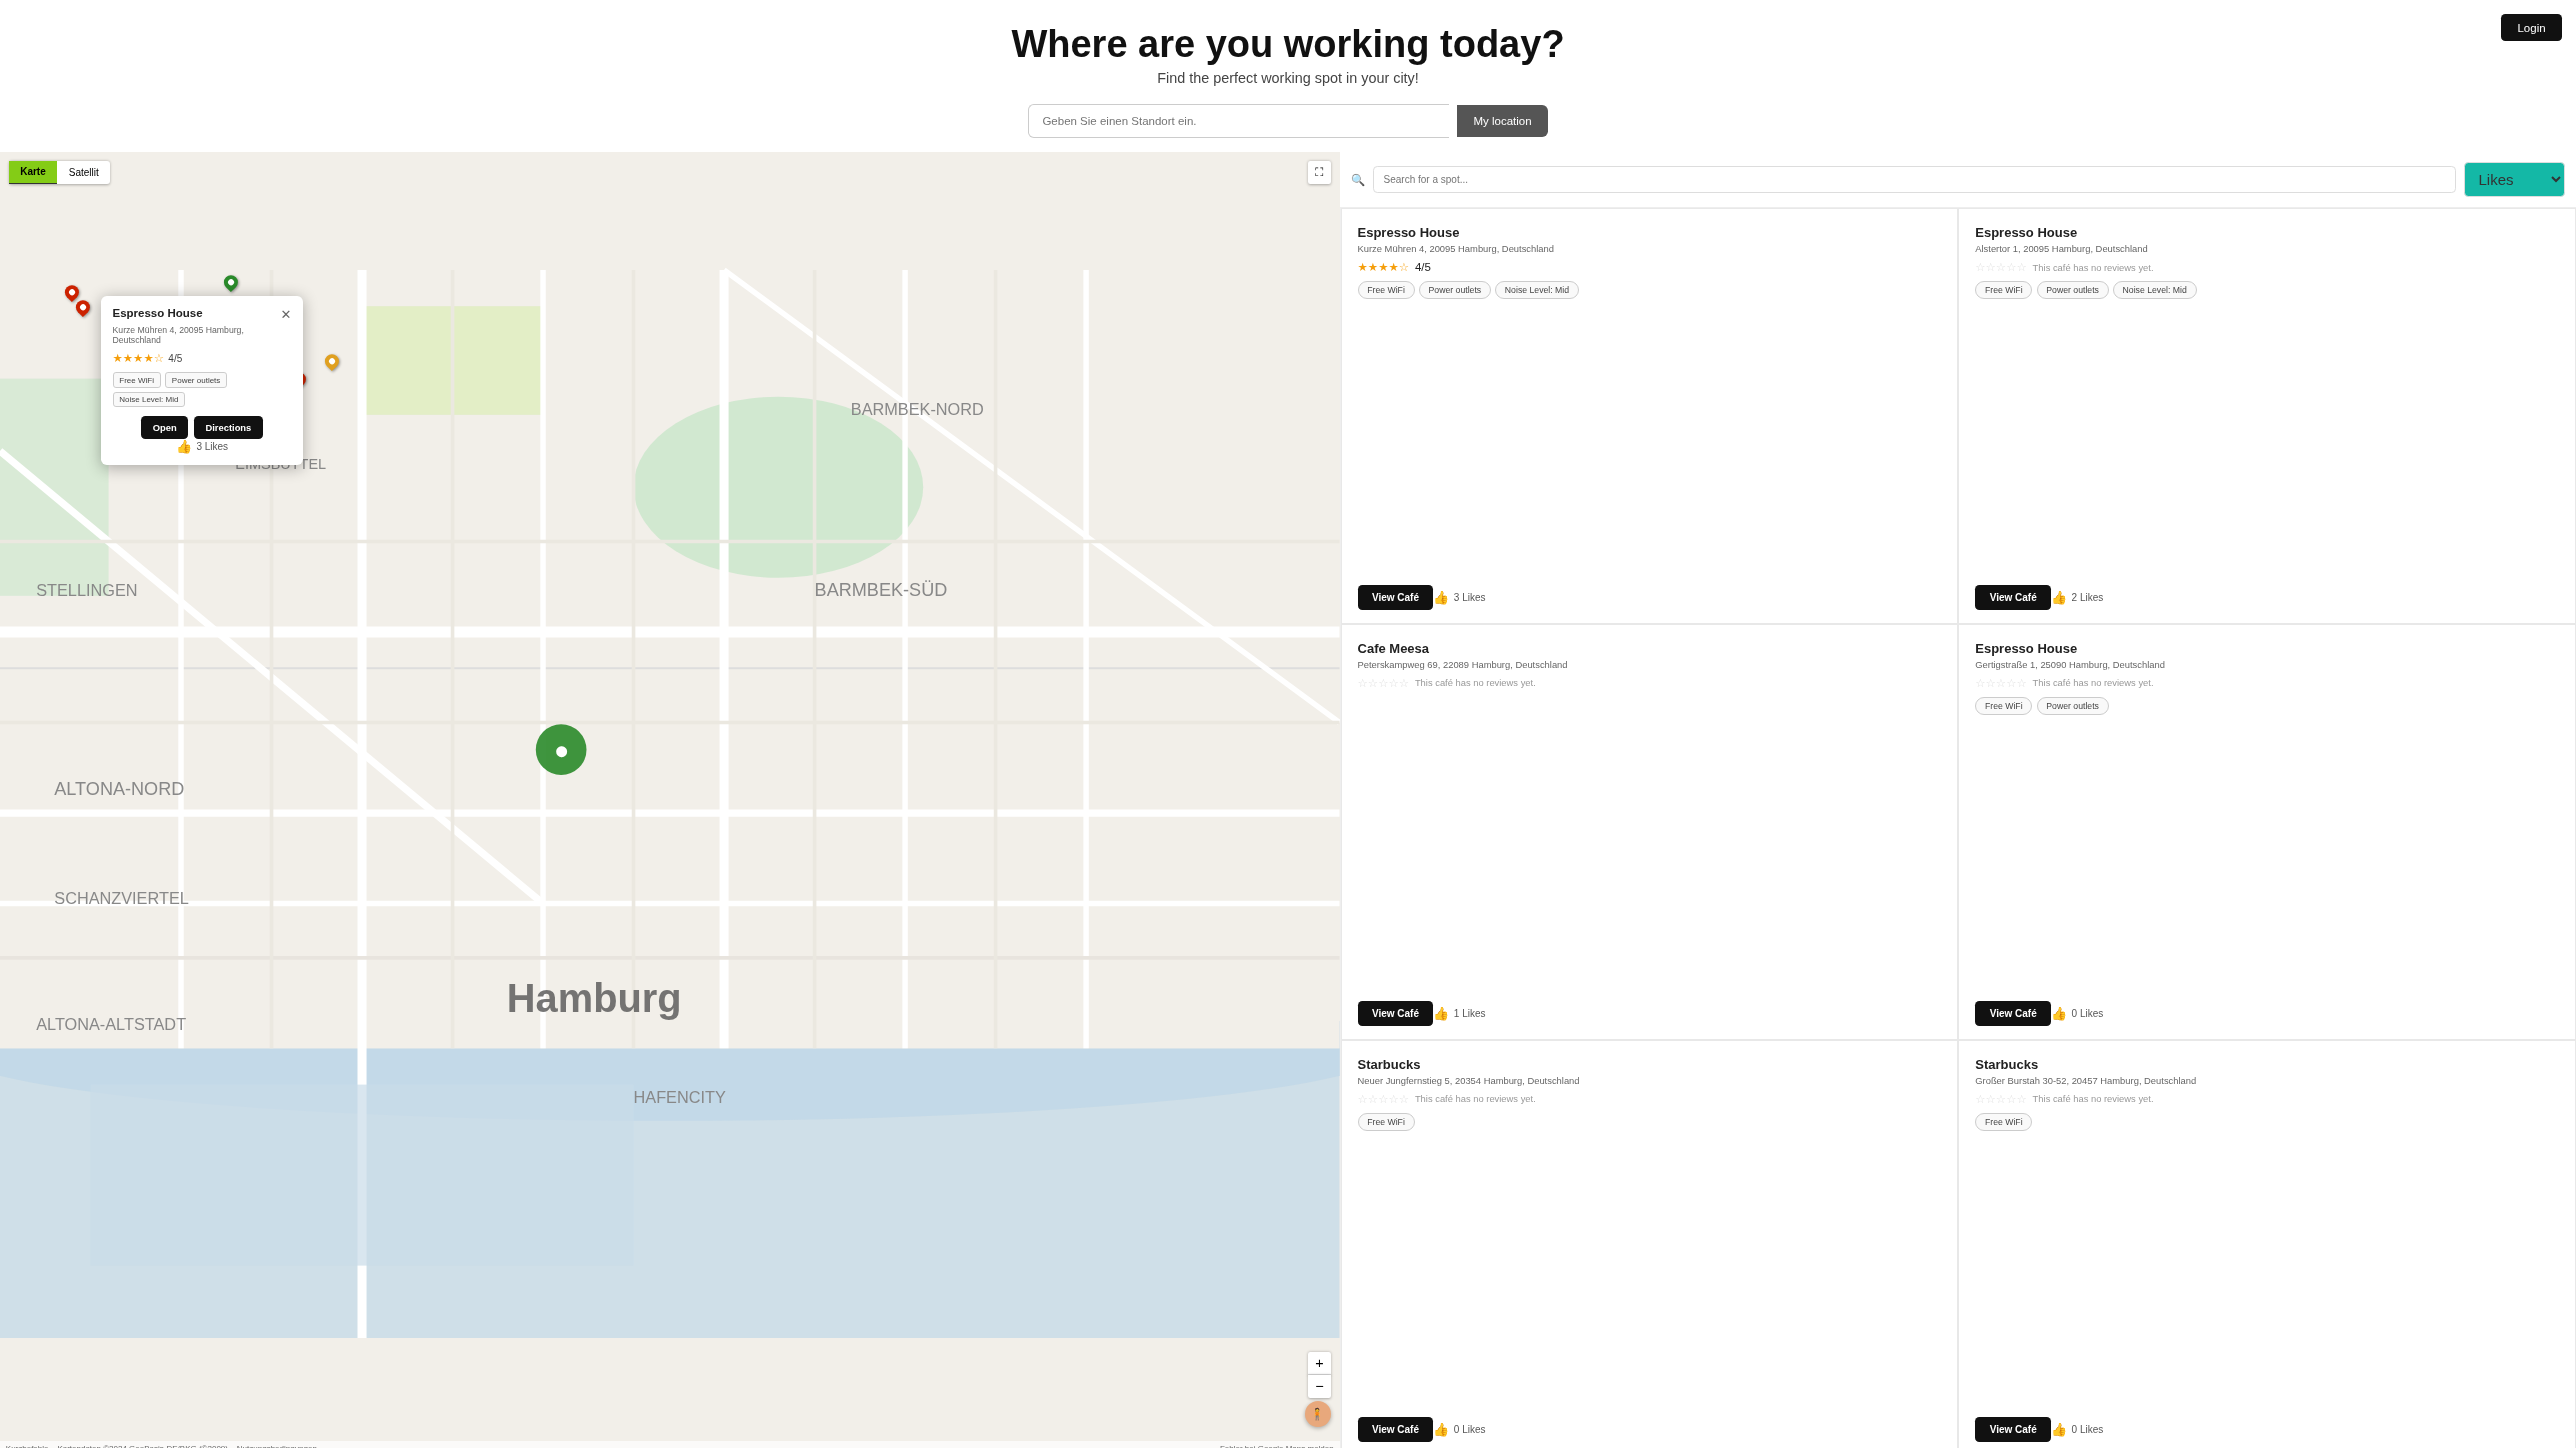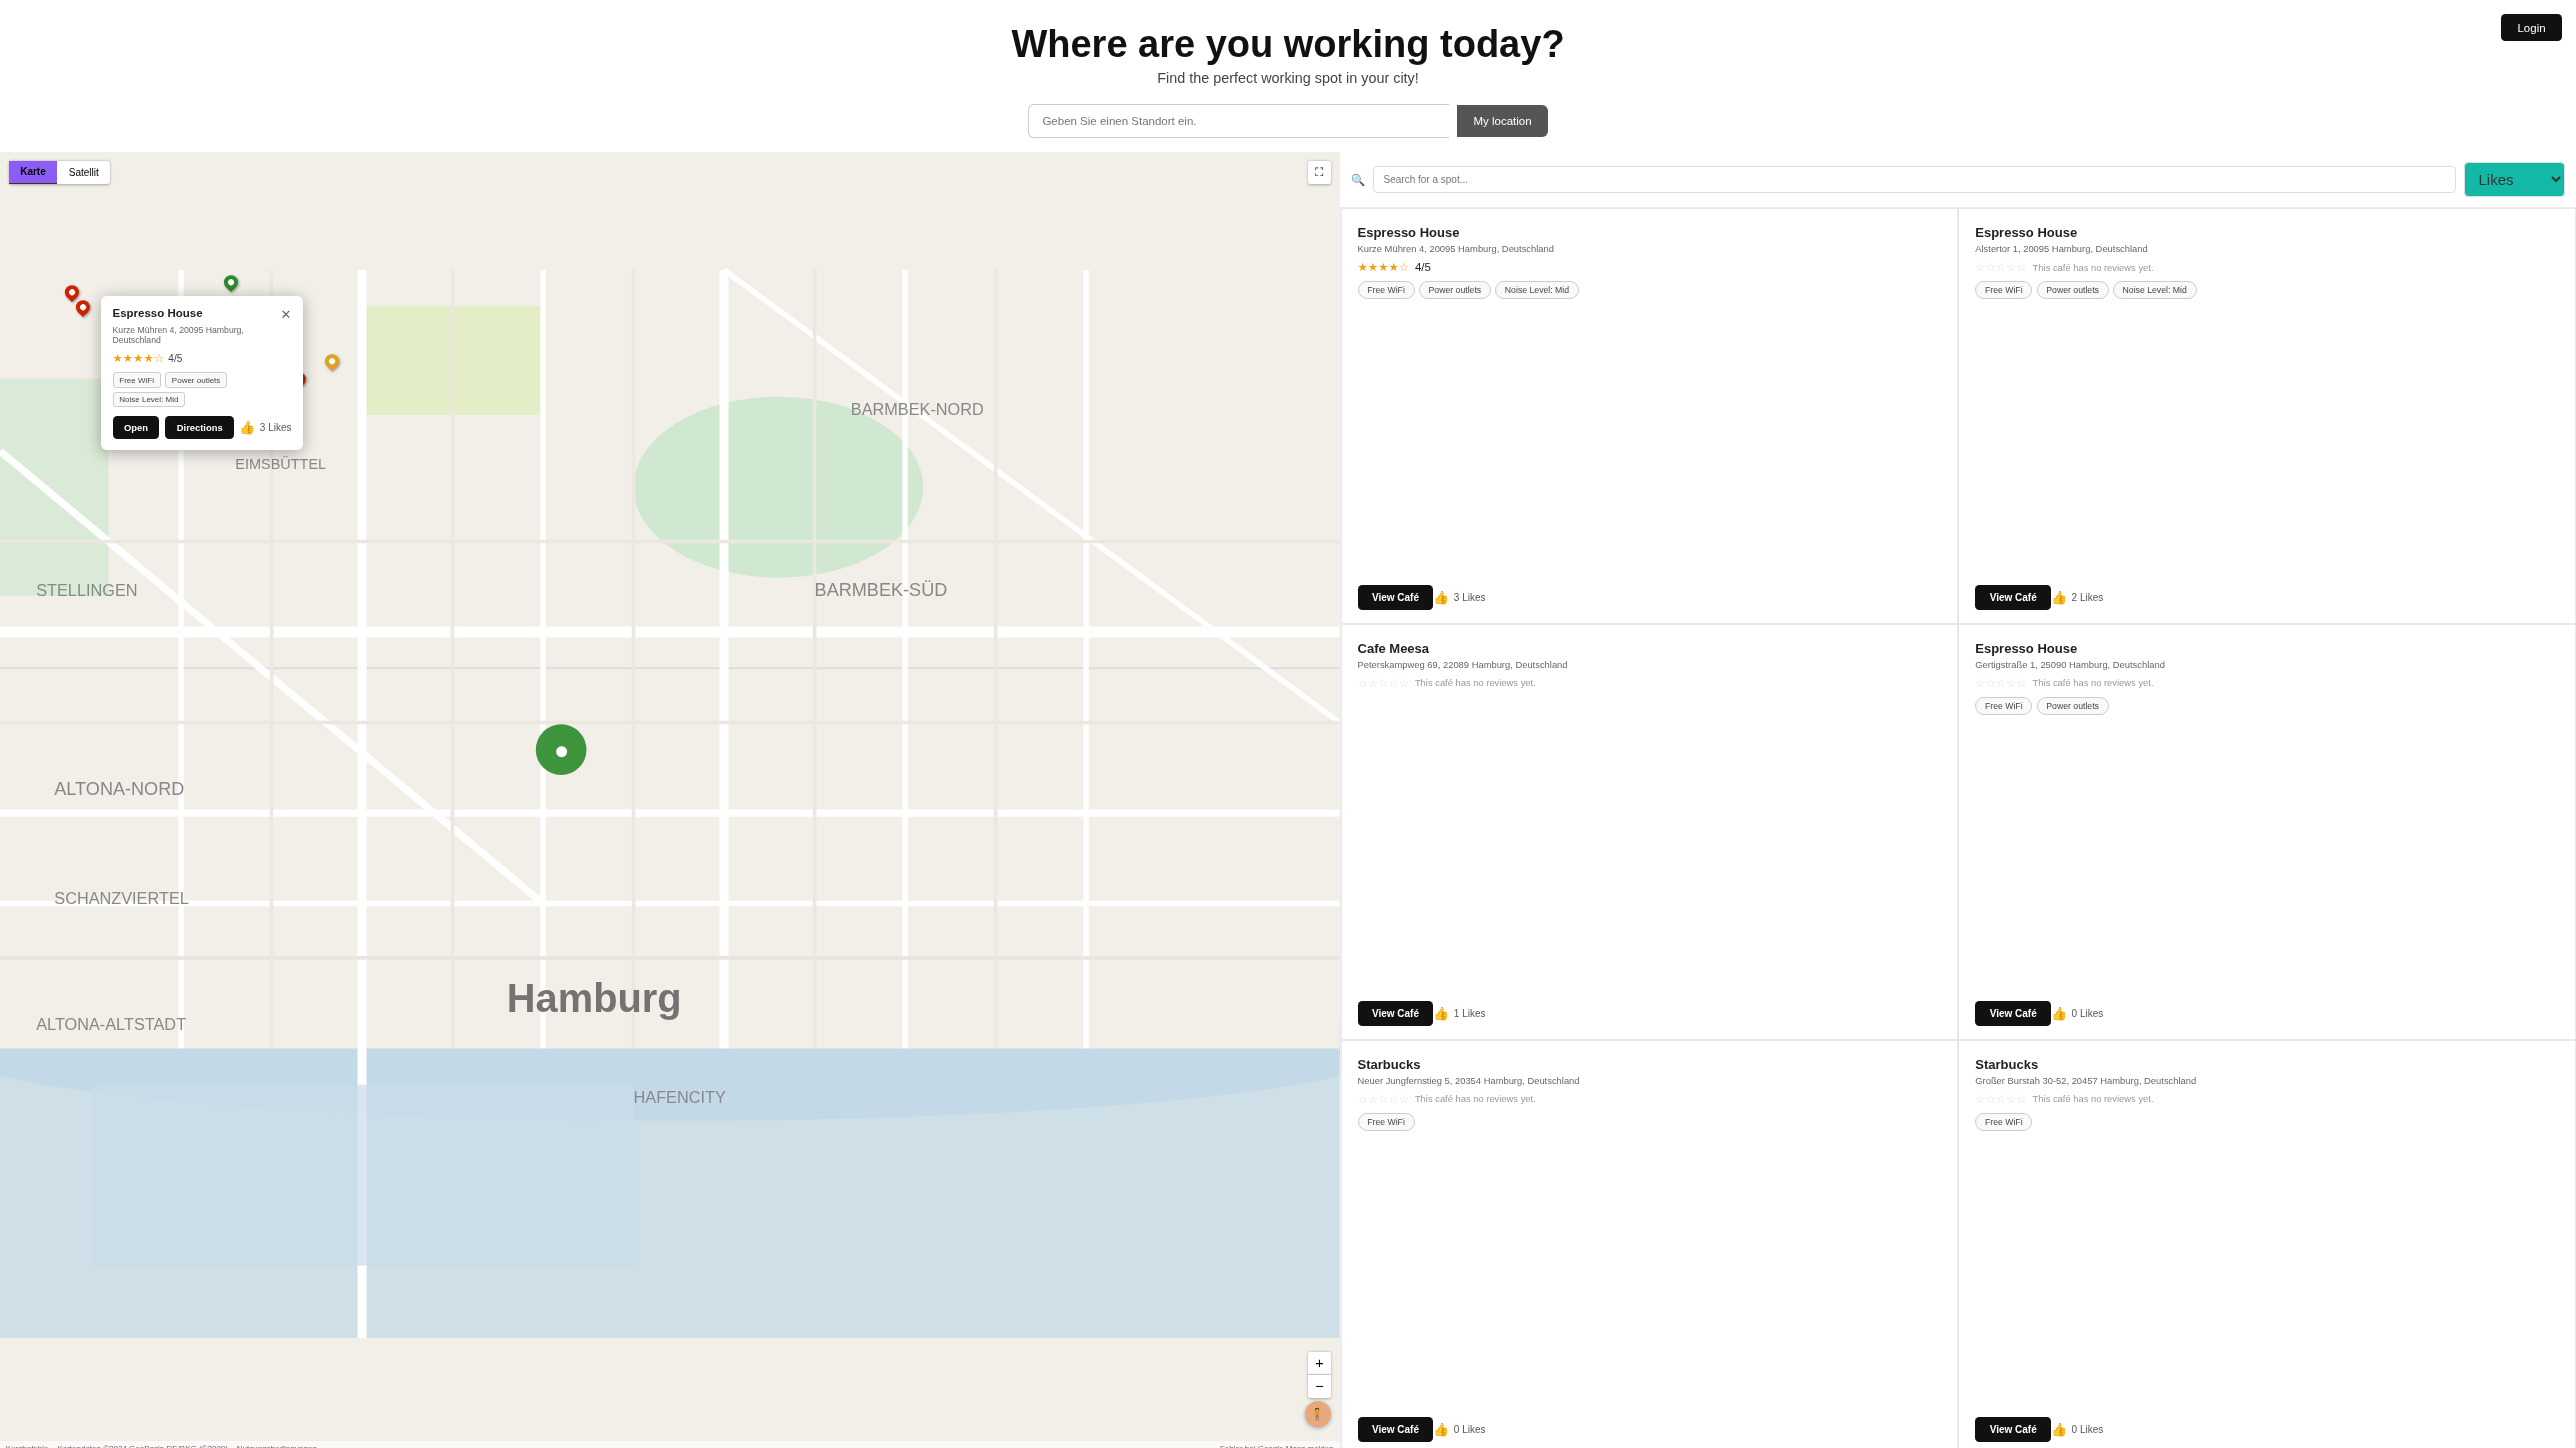--- a/index.html
+++ b/index.html
@@ -46,21 +46,21 @@
     
     .map-type-controls {
       position: absolute; top: 8.7px; left: 8.7px;
       background: #fff; border-radius: 2.9px; display: flex;
       box-shadow: 0 0.7px 2.9px rgba(0,0,0,0.3); z-index: 10;
     }
     .map-type-btn {
       padding: 5.8px 11.5px; font-size: 10px; cursor: pointer; border: none;
       background: transparent; font-weight: 500;
     }
-    .map-type-btn.active { background: #8b5cf6; font-weight: 700; border-bottom: 1.4px solid #333; }
+    .map-type-btn.active { background: #84cc16; font-weight: 700; border-bottom: 1.4px solid #333; }
 
     .map-fullscreen {
       position: absolute; top: 8.7px; right: 8.7px;
       background: #fff; border: none; border-radius: 2.2px;
       width: 23px; height: 23px; cursor: pointer; z-index: 10;
       box-shadow: 0 0.7px 2.9px rgba(0,0,0,0.3);
       display: flex; align-items: center; justify-content: center; font-size: 11.5px;
     }
 
     .map-zoom-controls {
@@ -102,21 +102,21 @@
     .map-popup-close { background: none; border: none; font-size: 13px; cursor: pointer; color: #666; }
     .map-popup-addr { font-size: 8.7px; color: #666; margin-bottom: 5.8px; }
     .map-popup-rating { display: flex; align-items: center; gap: 4.3px; margin-bottom: 7.2px; }
     .stars { color: #f59e0b; font-size: 11.5px; }
     .rating-num { font-size: 10px; color: #444; }
     .map-popup-tags { display: flex; gap: 4.3px; flex-wrap: wrap; margin-bottom: 8.7px; }
     .tag {
       border: 0.7px solid #ccc; border-radius: 2.9px;
       padding: 2.2px 5.8px; font-size: 8px; color: #444; background: #f9f9f9;
     }
-    .map-popup-actions { display: flex; align-items: center; justify-content: space-between; }
+    .map-popup-actions { display: flex; align-items: center; justify-content: space-between; flex-direction: column; }
     .popup-btn-group { display: flex; gap: 5.8px; }
     .popup-btn {
       background: #111; color: #fff; border: none; border-radius: 4.3px;
       padding: 5.8px 11.5px; font-size: 9.4px; cursor: pointer; font-weight: 600;
     }
     .popup-likes { display: flex; align-items: center; gap: 4.3px; font-size: 10px; color: #555; cursor: pointer; }
     .like-icon { font-size: 13px; color: #4466dd; }
 
     
     .map-pin {

